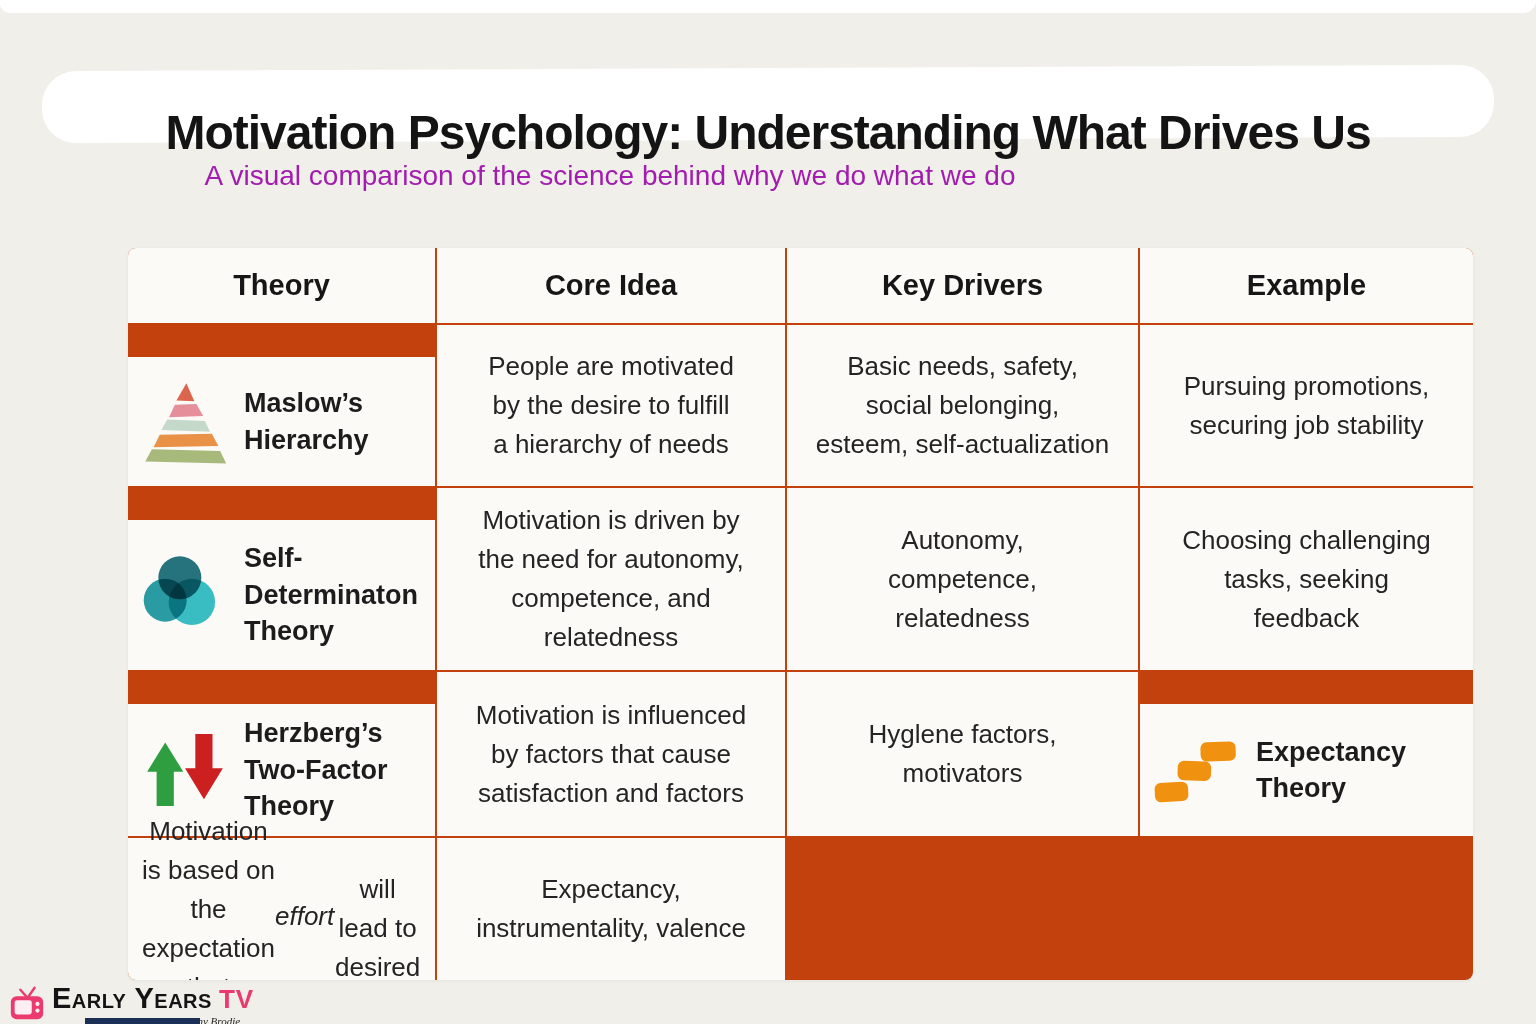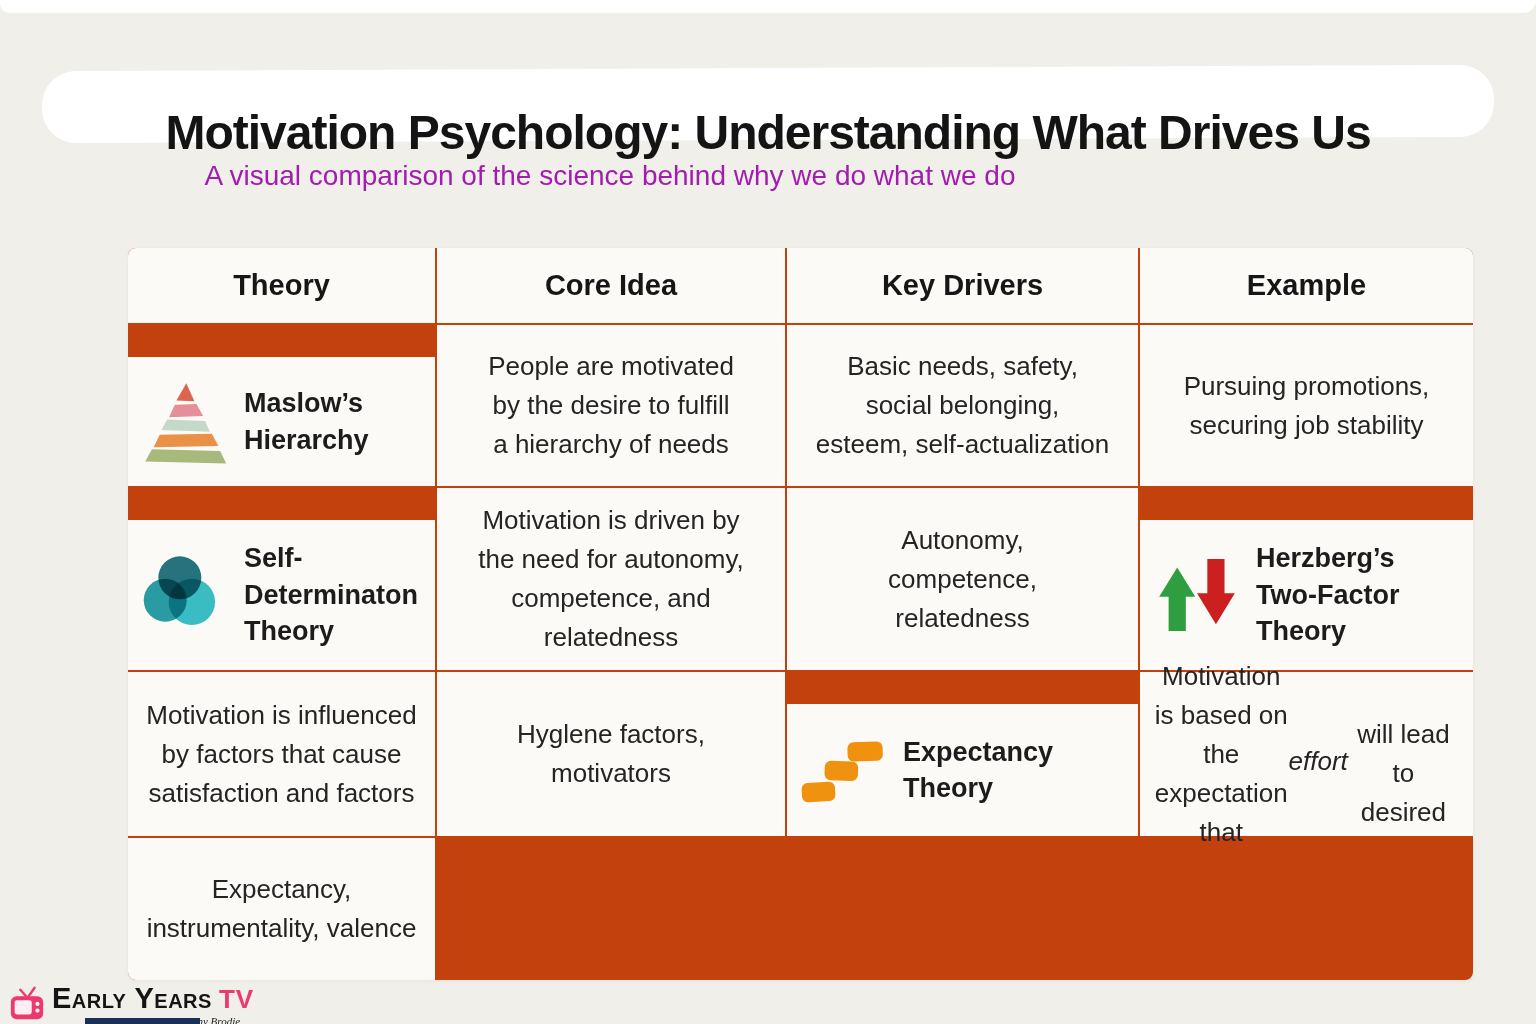--- a/index.html
+++ b/index.html
@@ -140,20 +140,23 @@
 Determinaton
 Theory</span>
   </div>
   <div class="cell">Motivation is driven by
 the need for autonomy,
 competence, and
 relatedness</div>
   <div class="cell">Autonomy,
 competence,
 relatedness</div>
+  <div class="cell">Choosing challenging
+tasks, seeking
+feedback</div>
 
   <div class="cell theory">
     <span class="ticon">
       <svg width="86" height="92" viewBox="0 0 100 100">
         <polygon points="27,18 48,52 37,52 37,92 17,92 17,52 6,52" fill="#2f9e41"></polygon>
         <polygon points="62,8 82,8 82,48 94,48 72,84 50,48 62,48" fill="#cc2020"></polygon>
       </svg>
     </span>
     <span class="tname">Herzberg’s
 Two-Factor

